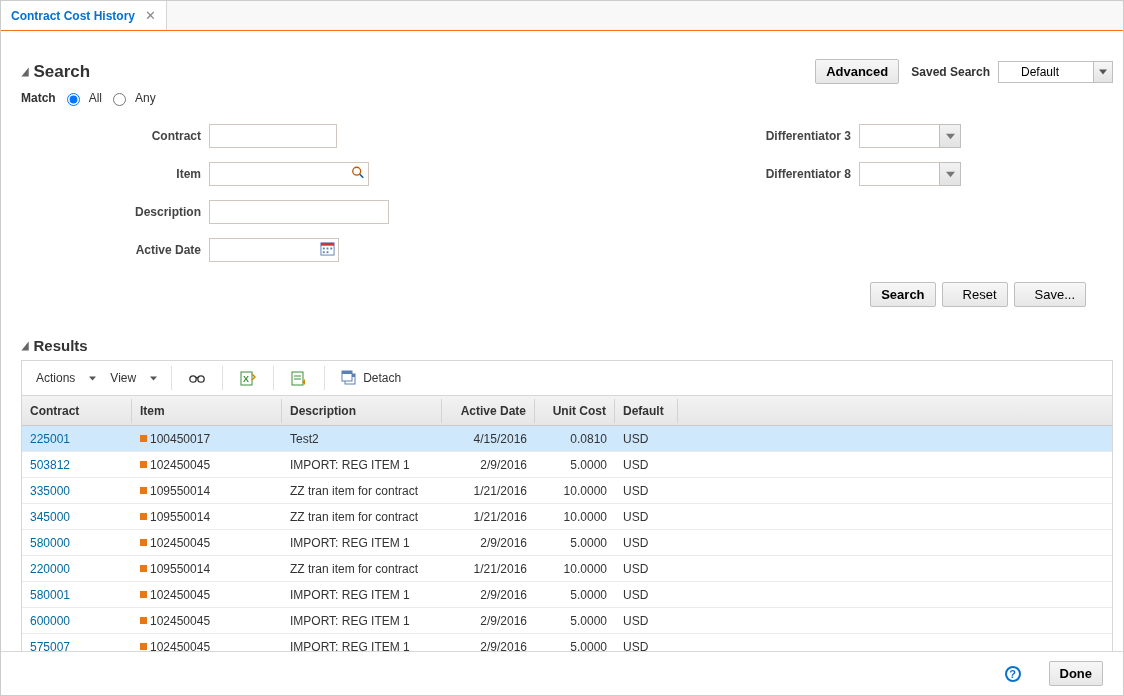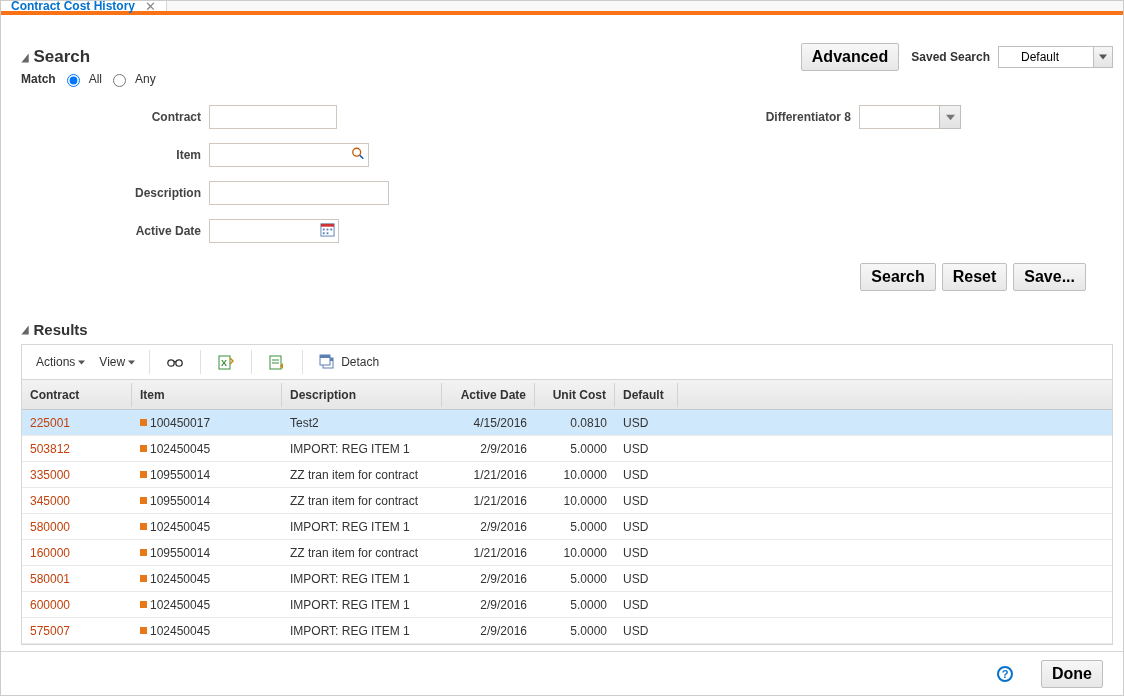--- a/index.html
+++ b/index.html
@@ -1,72 +1,72 @@
 <!DOCTYPE html>
 <html><head>
 <meta charset="utf-8">
 <style>
   * { box-sizing: border-box; }
   body { margin: 0; font-family: Arial, Helvetica, sans-serif; font-size: 12px; color: #333; background: #fff; }
   .window { width: 1124px; height: 696px; border: 1px solid #ccc; position: relative; display: flex; flex-direction: column; }
-  .tab-bar { height: 14px; border-bottom: 4px solid #f97316; background: #f8f8f8; display: flex; align-items: stretch; }
+  .tab-bar { height: 30px; border-bottom: 1px solid #f97316; background: #f8f8f8; display: flex; align-items: stretch; }
   .tab { display: flex; align-items: center; padding: 0 10px; border-right: 1px solid #d6d6d6; background: #fff; color: #0572ce; font-weight: bold; font-size: 12px; }
   .tab .close { margin-left: 10px; color: #888; font-weight: normal; cursor: pointer; font-size: 13px; }
   .content-wrap { flex: 1; display: flex; overflow: hidden; }
   .content { flex: 1; overflow-y: scroll; padding: 10px 10px 0 20px; position: relative; }
   .collapse-tri { color: #666; font-size: 11px; margin-right: 4px; display: inline-block; transform: scaleX(0.8); }
   .section-header { display: flex; align-items: center; justify-content: space-between; margin-top: 18px; }
   .section-title { font-size: 17px; font-weight: bold; color: #333; display: flex; align-items: center; }
   .header-right { display: flex; align-items: center; gap: 8px; }
-  .btn { background: linear-gradient(#f7f7f7,#e7e7e7); border: 1px solid #bfbfbf; border-radius: 2px; padding: 4px 10px; font-size: 16px; cursor: pointer; font-weight: bold; }
-  .btn-plain { font-weight: bold; }
+  .btn { background: linear-gradient(#f7f7f7,#e7e7e7); border: 1px solid #bfbfbf; border-radius: 2px; padding: 4px 10px; font-size: 13px; cursor: pointer; font-weight: bold; }
+  .btn-plain { font-weight: normal; padding-left: 20px; }
   .saved-label { font-weight: bold; margin-left: 4px; }
   .select-box { display: inline-flex; align-items: stretch; }
   .select-box input { width: 95px; border: 1px solid #bfbfbf; border-right: none; padding: 3px 22px; font-size: 12px; background: #fff; }
   .select-box .dd { width: 20px; border: 1px solid #bfbfbf; background: linear-gradient(#f7f7f7,#e4e4e4); display: flex; align-items: center; justify-content: center; cursor: pointer; }
   .select-box .dd svg { width: 8px; height: 6px; fill: #555; }
-  .match-row { display: flex; align-items: center; gap: 6px; padding-left: 0; }
+  .match-row { margin-top: 6px; display: flex; align-items: center; gap: 6px; padding-left: 0; }
   .fields { display: flex; justify-content: space-between; margin-top: 18px; max-width: 940px; }
   .fields-col { display: flex; flex-direction: column; gap: 14px; }
   .field-row { display: flex; align-items: center; gap: 8px; }
   .field-row label { width: 180px; text-align: right; font-weight: bold; color: #444; }
   .fields-col.right .field-row label { width: 160px; }
   .text-input { border: 1px solid #d0c8bf; padding: 4px 6px; font-size: 12px; height: 24px; background: #fff; }
   .in-contract { width: 128px; }
   .in-item { width: 160px; }
   .in-desc { width: 180px; }
   .in-date { width: 130px; }
   .in-diff { width: 80px; border-right: none; }
   .input-with-icon { position: relative; display: inline-block; }
   .input-with-icon .ic { position: absolute; right: 4px; top: 50%; transform: translateY(-50%); cursor: pointer; }
   .calendar-ic svg { width: 15px; height: 15px; }
   .lov { display: inline-flex; }
   .lov .dd { width: 22px; border: 1px solid #bfbfbf; background: linear-gradient(#f2f2f2,#e2e2e2); display: flex; align-items: center; justify-content: center; cursor: pointer; }
   .lov .dd svg { width: 9px; height: 7px; fill: #777; }
   .btn-row { display: flex; justify-content: flex-end; gap: 6px; margin-top: 20px; max-width: 1065px; }
   .results-title { font-size: 15px; font-weight: bold; color: #333; margin-top: 30px; display: flex; align-items: center; }
   .toolbar { border: 1px solid #d6d6d6; border-bottom: 1px solid #d6d6d6; background: #fff; height: 36px; display: flex; align-items: center; padding: 0 8px; gap: 2px; margin-top: 6px; }
-  .toolbar .menu { padding: 4px 6px; cursor: pointer; display: flex; align-items: center; gap: 3px; }
+  .toolbar .menu { padding: 4px 6px; cursor: pointer; display: flex; align-items: center; gap: 14px; }
   .toolbar .menu svg { width: 7px; height: 5px; fill: #555; }
   .toolbar .sep { width: 1px; height: 24px; background: #e0e0e0; margin: 0 6px; }
   .toolbar .icon-btn { width: 34px; height: 28px; display: flex; align-items: center; justify-content: center; cursor: pointer; }
   .toolbar .detach { display: flex; align-items: center; gap: 6px; cursor: pointer; padding: 4px 8px; }
   .table { border: 1px solid #d6d6d6; border-top: none; }
   .table-row { display: flex; border-bottom: 1px solid #eaeaea; min-height: 26px; align-items: center; }
   .table-row.header { background: linear-gradient(#f4f3f3,#e7e6e6); font-weight: bold; color: #333; border-bottom: 1px solid #c9c9c9; height: 30px; }
   .table-row.header .cell { border-right: 1px solid #d3d3d3; }
   .table-row.selected { background: #cfe8fb; }
   .cell { padding: 5px 8px; overflow: hidden; text-overflow: ellipsis; white-space: nowrap; }
   .col-contract { width: 110px; text-align: left; }
   .col-item { width: 150px; text-align: left; display: flex; align-items: center; gap: 3px; }
   .col-desc { width: 160px; text-align: left; }
   .col-date { width: 93px; text-align: right; }
   .col-cost { width: 80px; text-align: right; }
   .col-curr { width: 63px; text-align: left; }
-  .contract-link { color: #c2410c; cursor: pointer; }
+  .contract-link { color: #0369a1; cursor: pointer; }
   .item-dot { width: 7px; height: 7px; background: #e67817; display: inline-block; }
   .footer { height: 44px; border-top: 1px solid #d8d8d8; display: flex; align-items: center; justify-content: space-between; padding: 0 20px; background: #fff; }
   .help-ic { color: #0572ce; border: 2px solid #0572ce; border-radius: 50%; width: 16px; height: 16px; display: flex; align-items: center; justify-content: center; font-weight: bold; font-size: 11px; cursor: pointer; }
   .mag svg { width: 14px; height: 14px; }
 </style>
 </head>
 <body>
 
 <div class="window">
   <div class="tab-bar">
@@ -141,20 +141,31 @@
                     <rect x="11" y="7" width="2" height="2" fill="#5a7fb3"></rect>
                     <rect x="3" y="11" width="2" height="2" fill="#5a7fb3"></rect>
                     <rect x="7" y="11" width="2" height="2" fill="#5a7fb3"></rect>
                   </svg>
               </span>
             </span>
           </div>
         </div>
         <div class="fields-col right">
           <div class="field-row">
+            <label>Differentiator 3</label>
+            <span class="lov">
+              <input class="text-input in-diff" type="text" style="">
+              <span class="dd">
+                  <svg viewBox="0 0 10 6">
+                    <path d="M0 0 L10 0 L5 6 Z"></path>
+                  </svg>
+                </span>
+            </span>
+          </div>
+          <div class="field-row">
             <label>Differentiator 8</label>
             <span class="lov">
               <input class="text-input in-diff" type="text" style="">
               <span class="dd">
                   <svg viewBox="0 0 10 6">
                     <path d="M0 0 L10 0 L5 6 Z"></path>
                   </svg>
                 </span>
             </span>
           </div>
@@ -281,21 +292,21 @@
               <div class="cell col-item">
                 <span class="item-dot"></span>
                 <span>102450045</span>
               </div>
               <div class="cell col-desc">IMPORT: REG ITEM 1</div>
               <div class="cell col-date">2/9/2016</div>
               <div class="cell col-cost">5.0000</div>
               <div class="cell col-curr">USD</div>
             </div>
             <div class="table-row">
-              <div class="cell col-contract"><span class="contract-link">160000</span></div>
+              <div class="cell col-contract"><span class="contract-link">220000</span></div>
               <div class="cell col-item">
                 <span class="item-dot"></span>
                 <span>109550014</span>
               </div>
               <div class="cell col-desc">ZZ tran item for contract</div>
               <div class="cell col-date">1/21/2016</div>
               <div class="cell col-cost">10.0000</div>
               <div class="cell col-curr">USD</div>
             </div>
             <div class="table-row">

